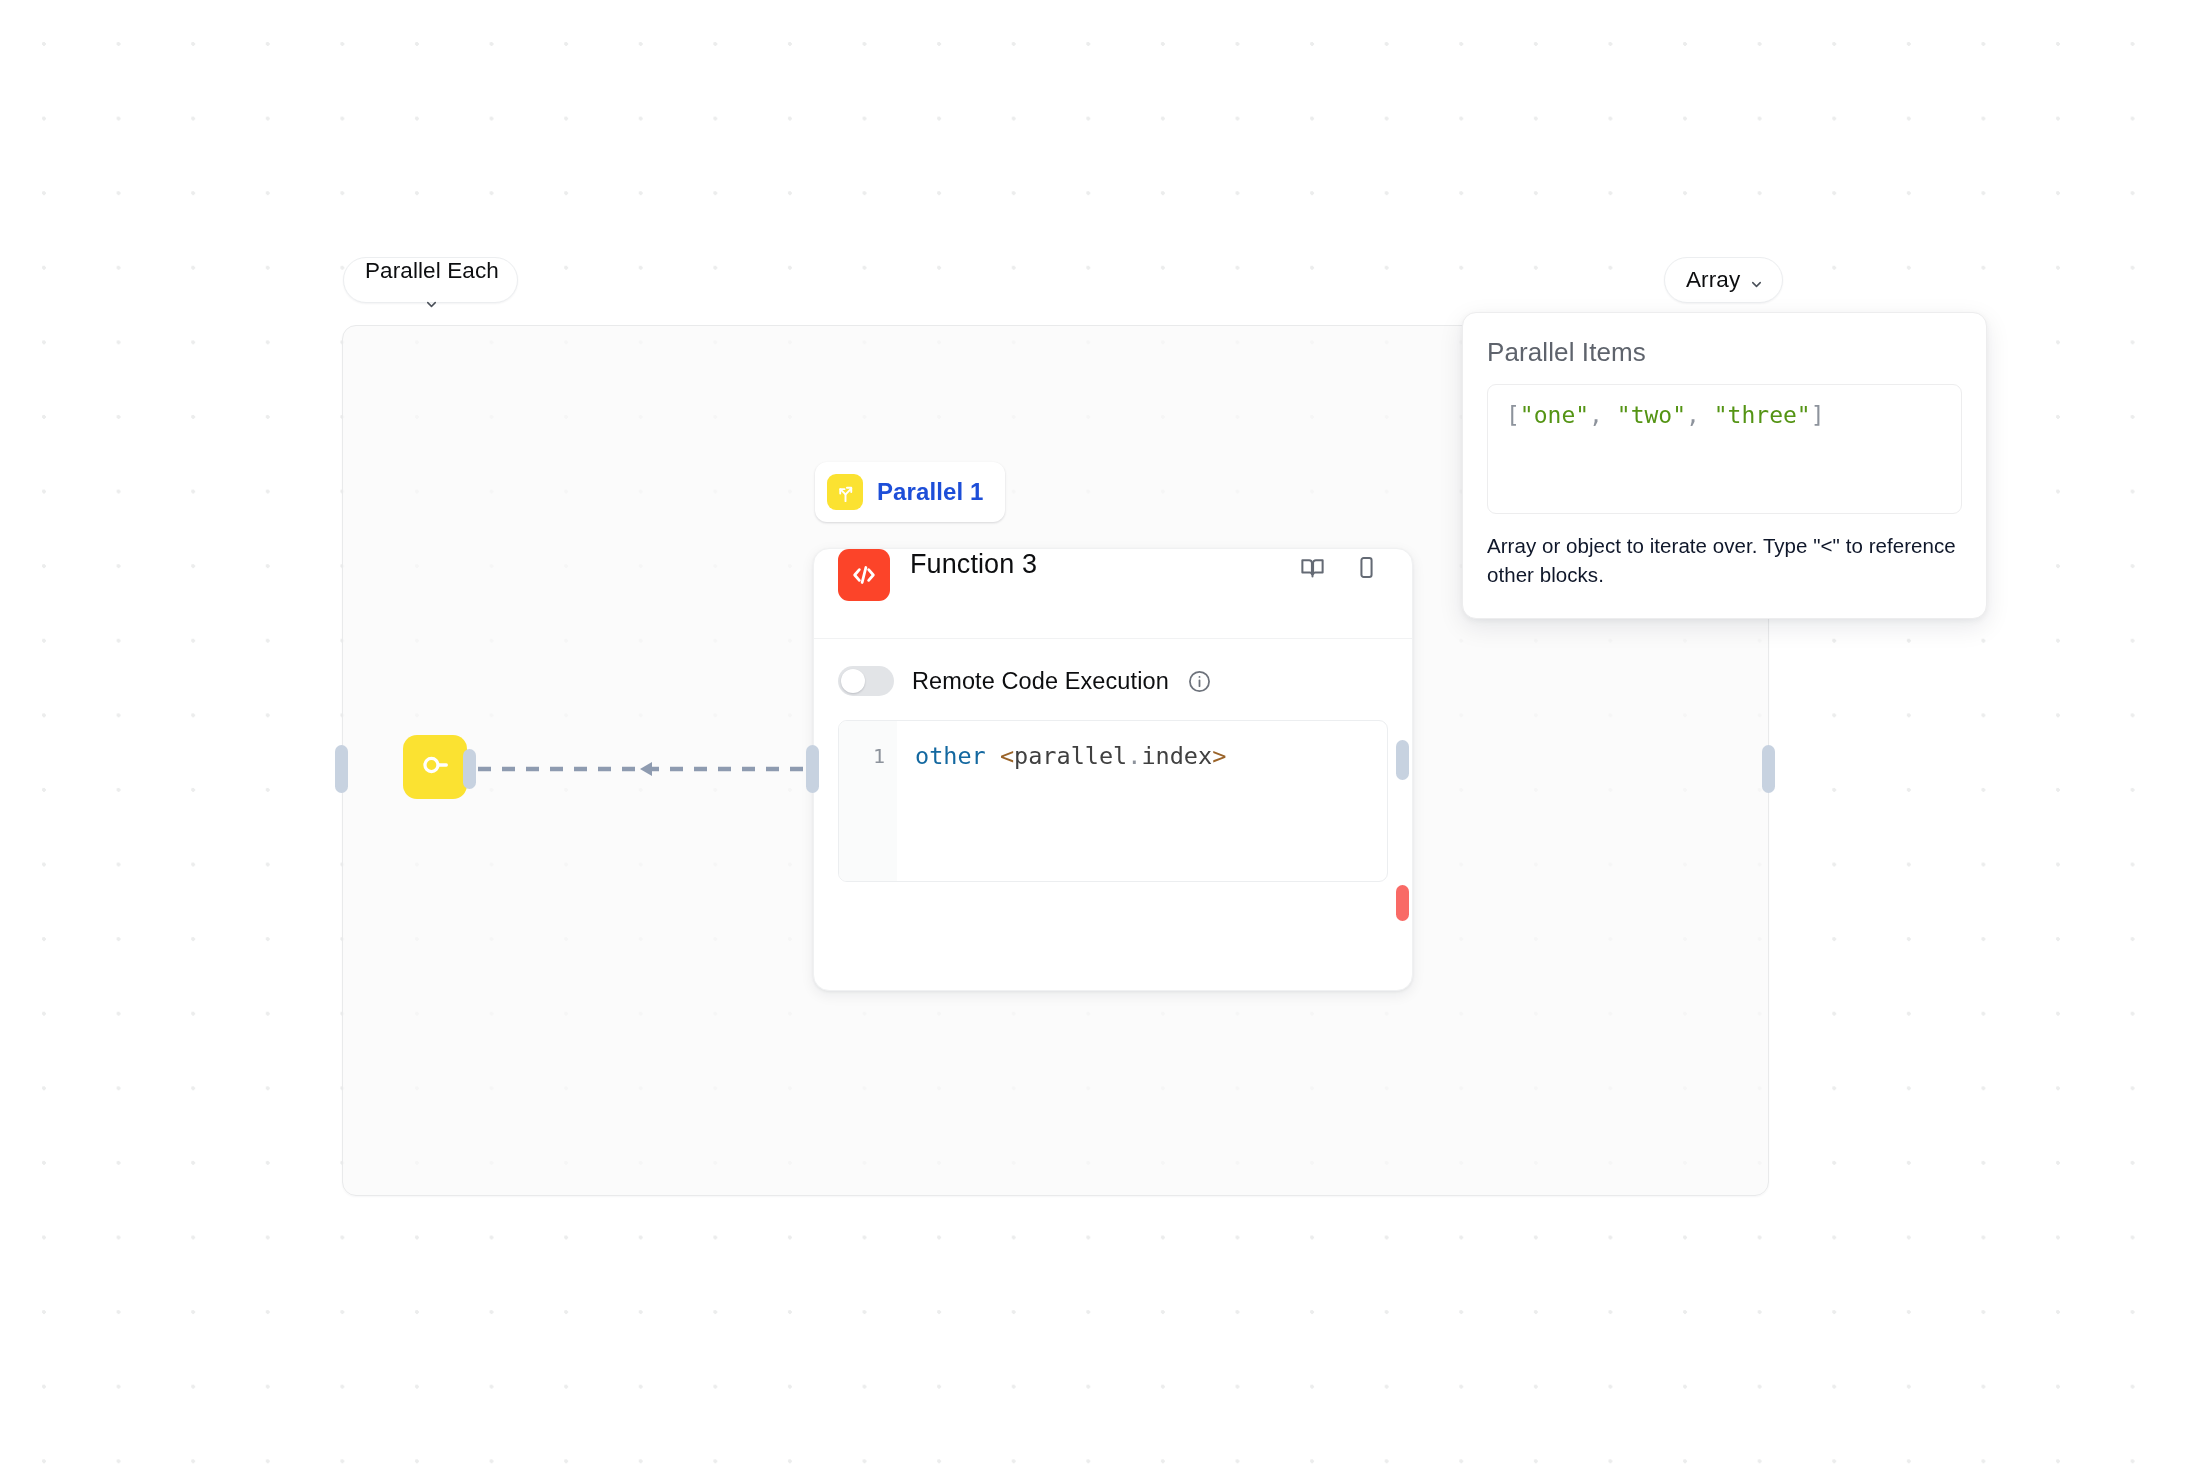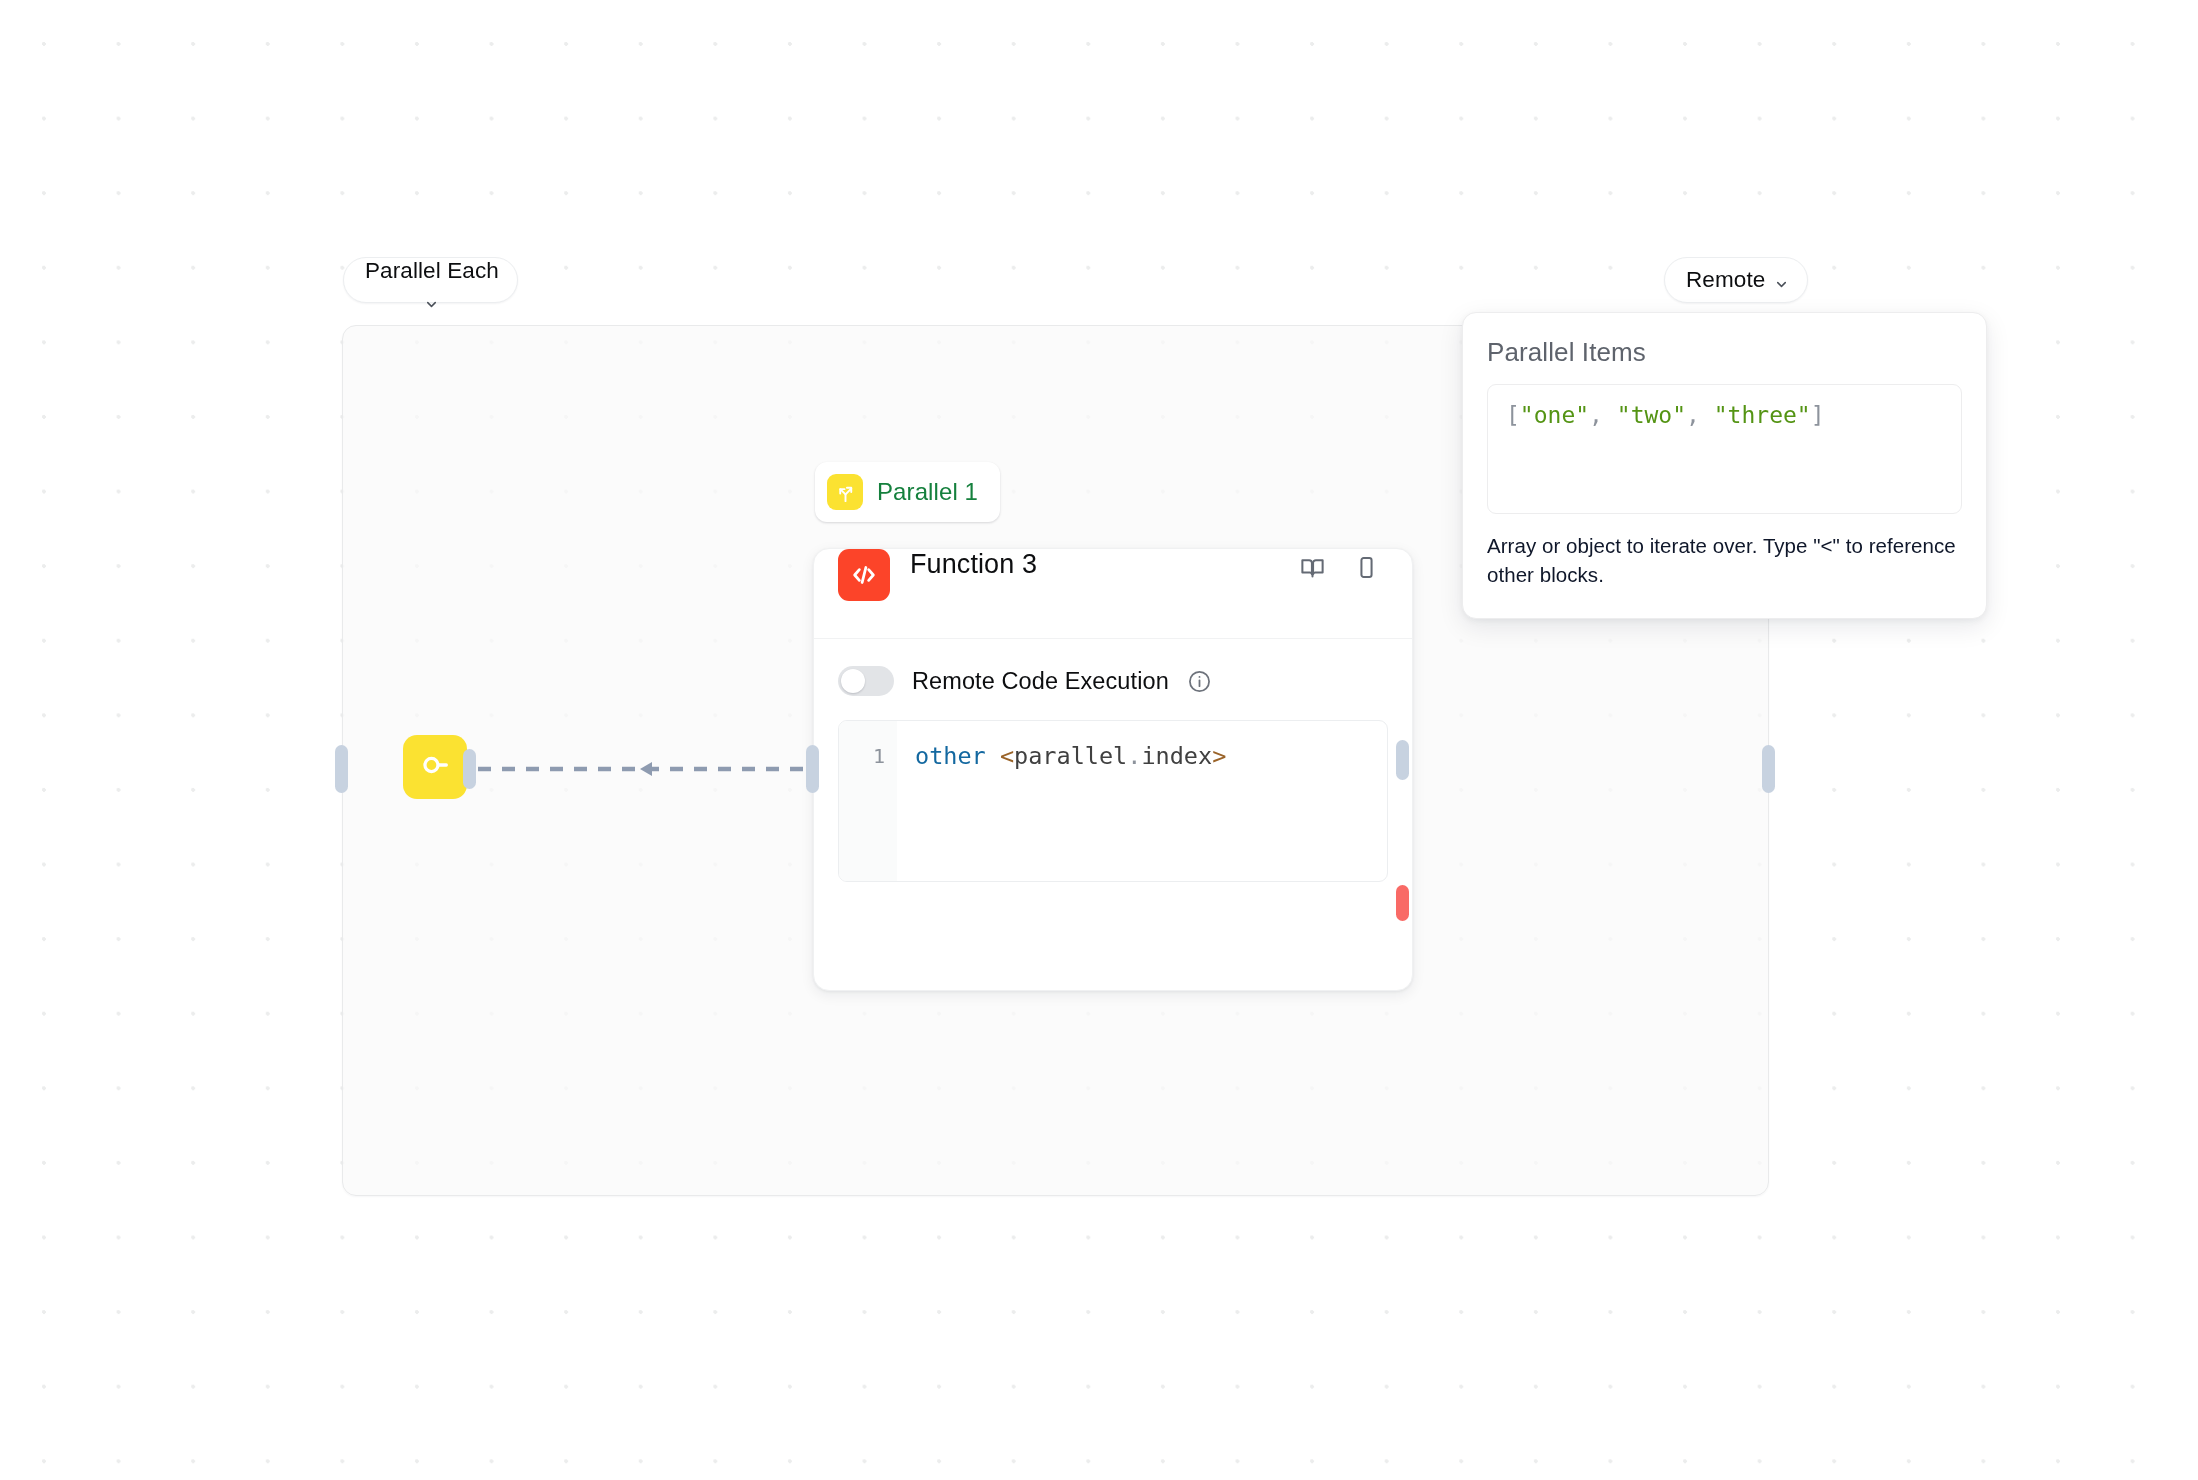--- a/index.html
+++ b/index.html
@@ -118,22 +118,23 @@
     cursor: pointer;
   }
   #parallel-label-node .badge {
     width: 36px; height: 36px;
     background: #fbe231;
     border-radius: 9px;
     display: flex; align-items: center; justify-content: center;
   }
   #parallel-label-node .title {
     font-size: 24px;
-    color: #15803d;
+    color: #1d4ed8;
     letter-spacing: .1px;
+    font-weight: bold;
   }
 
   
   #function-card {
     position: absolute;
     left: 813px;
     top: 548px;
     width: 600px;
     height: 443px;
     background: #ffffff;
@@ -303,21 +304,21 @@
   <div class="chip" id="chip-parallel-each">
     <span>Parallel Each</span>
     <span class="chev">
       <svg viewBox="0 0 24 24" width="15" height="15" fill="none" stroke="#4a5059" stroke-width="2.4" stroke-linecap="round" stroke-linejoin="round">
           <polyline points="6 9 12 15 18 9"></polyline>
         </svg>
     </span>
   </div>
 
   <div class="chip" id="chip-items">
-    <span>Remote</span>
+    <span>Array</span>
     <span class="chev">
       <svg viewBox="0 0 24 24" width="15" height="15" fill="none" stroke="#4a5059" stroke-width="2.4" stroke-linecap="round" stroke-linejoin="round">
           <polyline points="6 9 12 15 18 9"></polyline>
         </svg>
     </span>
   </div>
 
   <div id="parallel-container"></div>
 
   <div class="handle" id="handle-container-left"></div>

